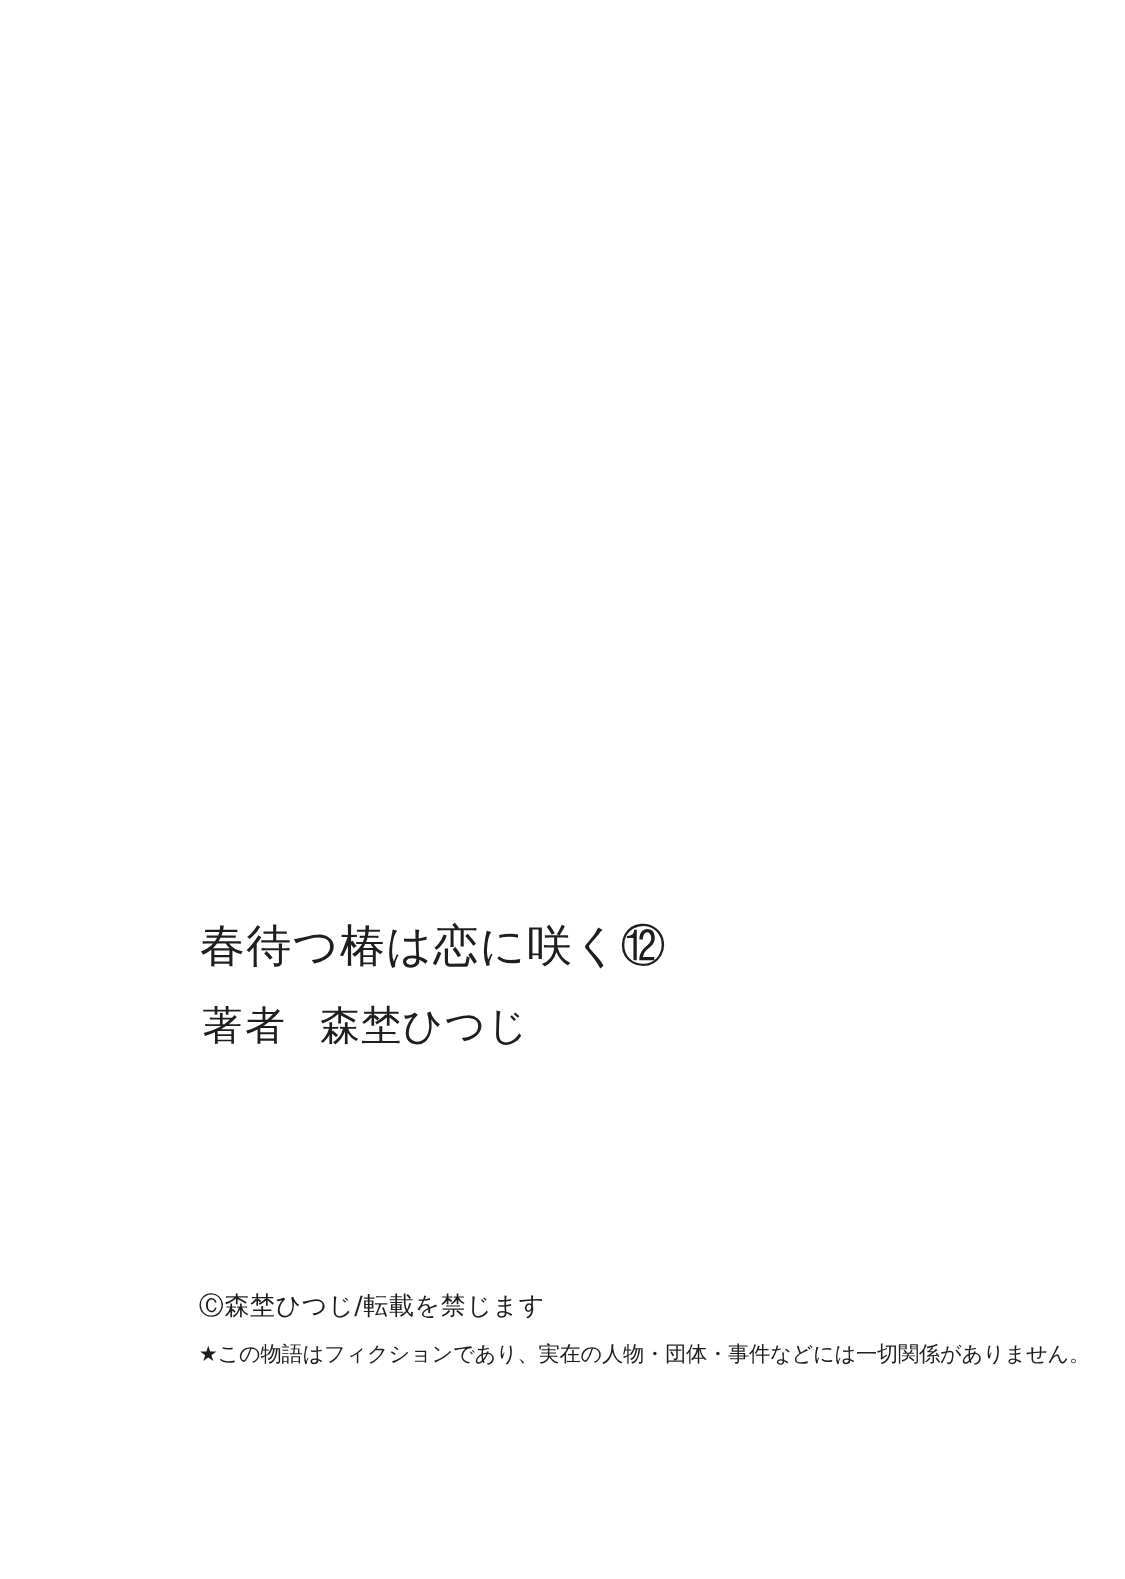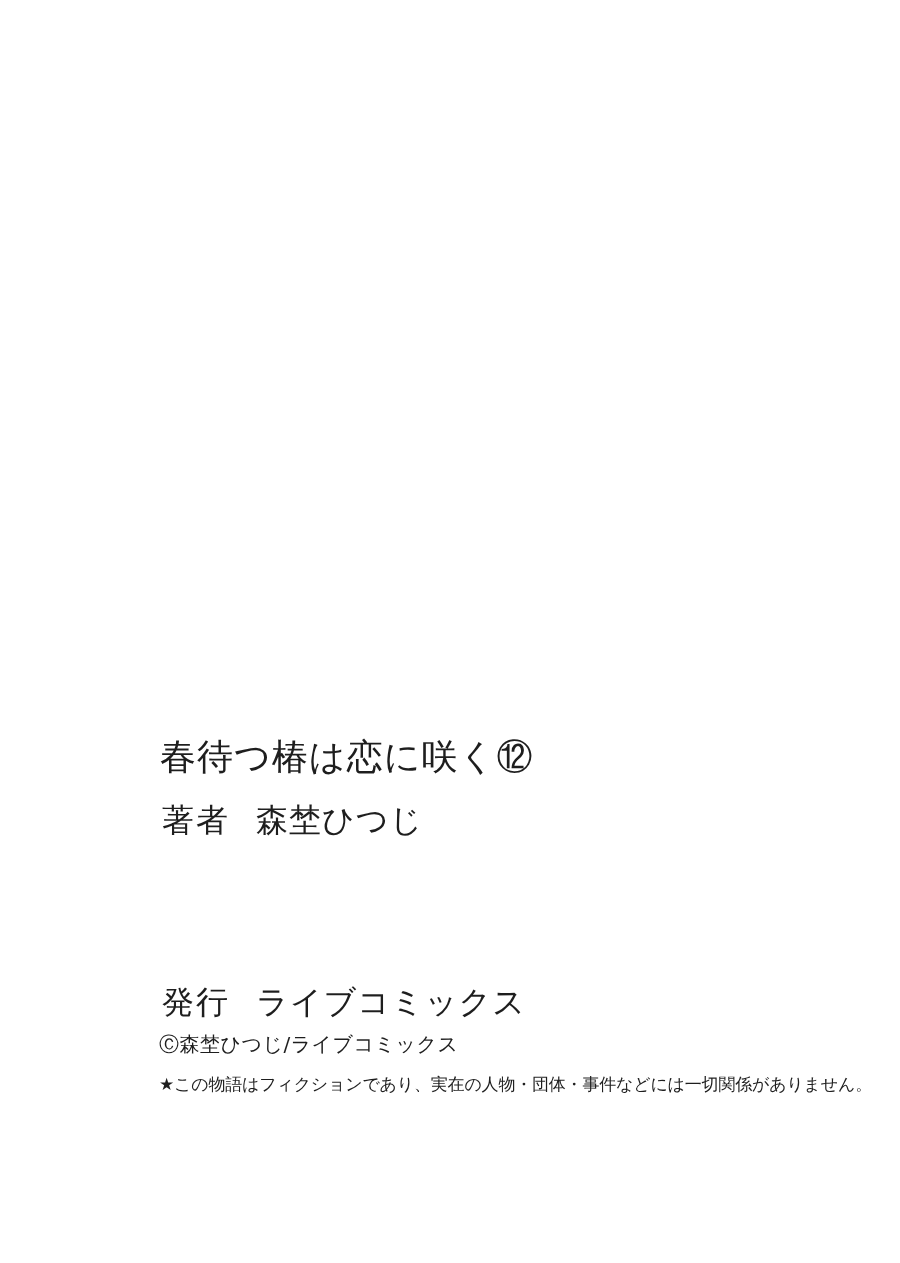--- a/index.html
+++ b/index.html
@@ -70,23 +70,20 @@
 
 <div class="page">
 
   <div class="title">春待つ椿は恋に咲く⑫</div>
 
   <div class="credit-row row-author">
     <span class="credit-label">著者</span><span class="credit-value">森埜ひつじ</span>
   </div>
 
 
-  <div class="credit-row row-publisher">
-    <span class="credit-label">発行</span><span class="credit-value">ライブコミックス</span>
-  </div>
 
-  <div class="copyright">Ⓒ森埜ひつじ/ライブコミックス</div>
+  <div class="copyright">Ⓒ森埜ひつじ/転載を禁じます</div>
 
   <div class="disclaimer">
     <div>★この物語はフィクションであり、実在の人物・団体・事件などには一切関係がありません。</div>
   </div>
 
 </div>
 
 </body></html>

